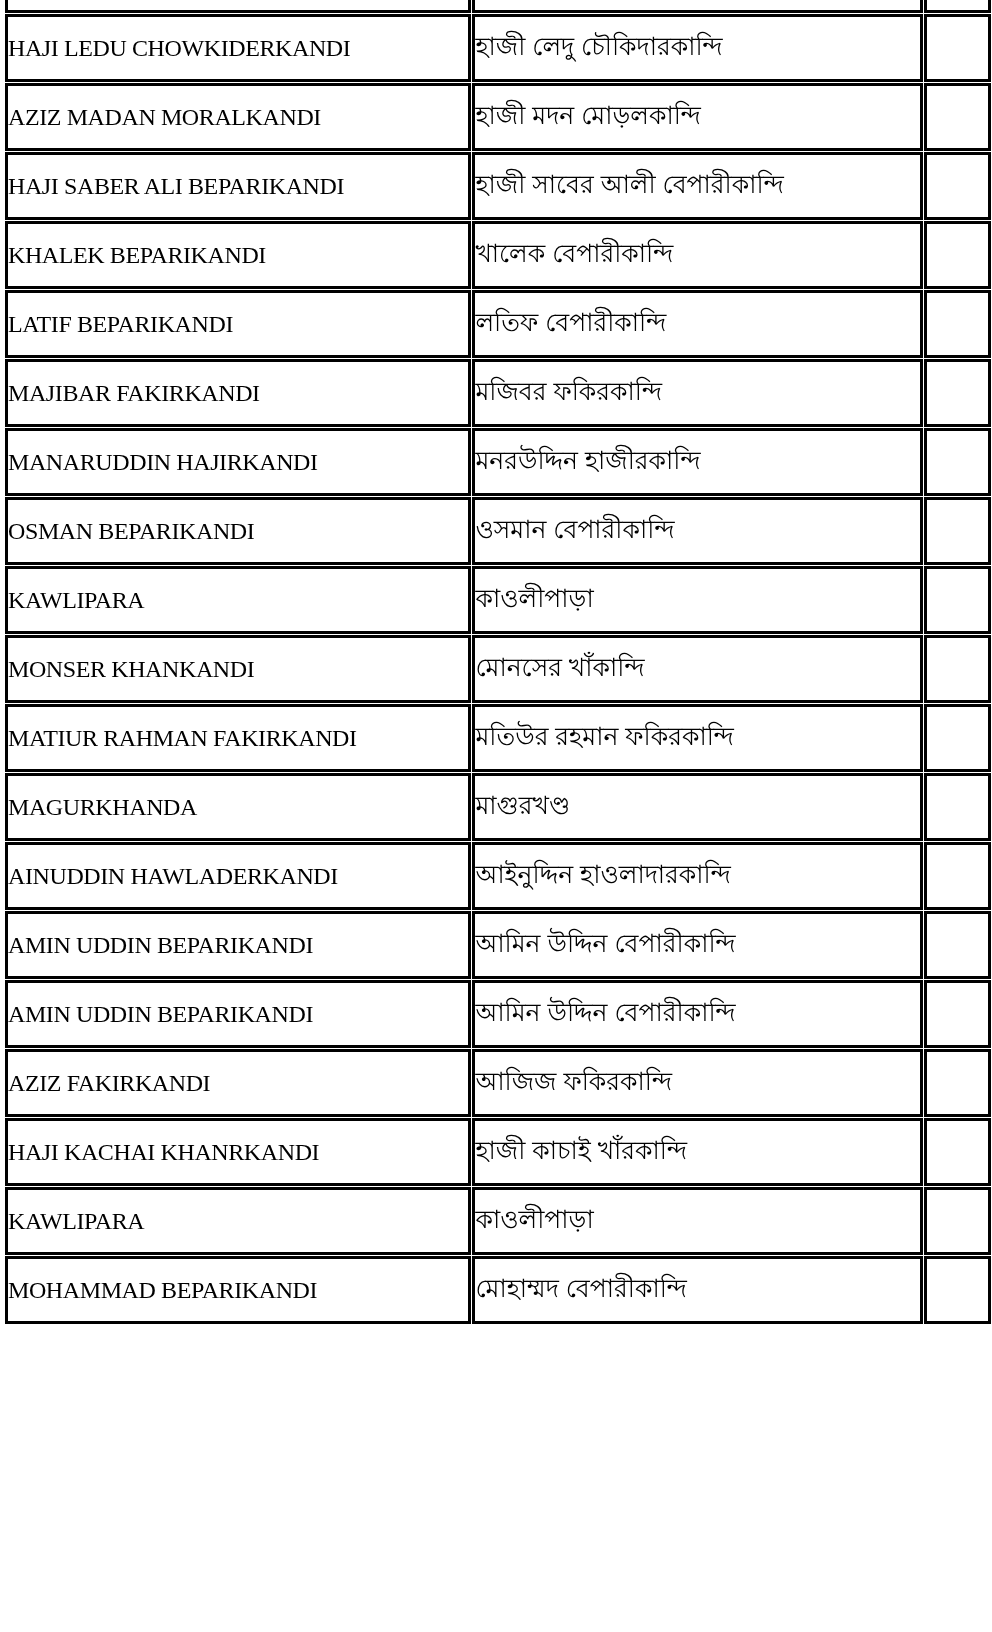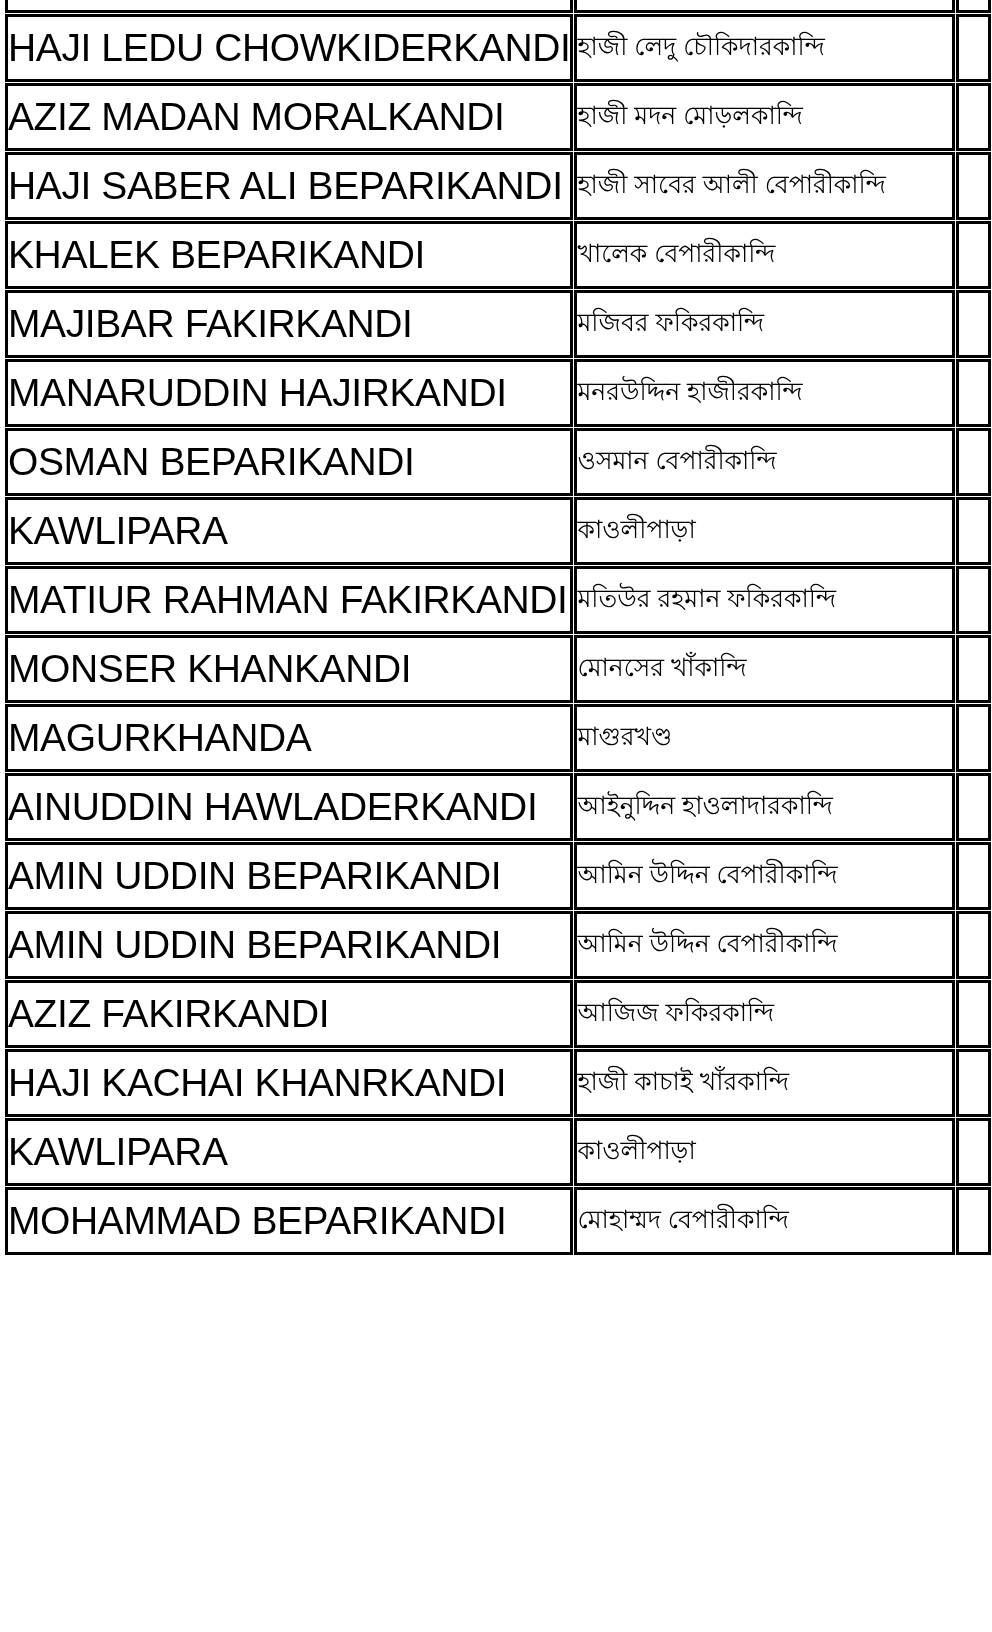--- a/index.html
+++ b/index.html
@@ -31,22 +31,23 @@
     background: #ffffff;
     height: 68px;
     vertical-align: middle;
     overflow: hidden;
     white-space: nowrap;
     padding: 0;
   }
   td.en-cell {
     width: 491px;
     padding-left: 13px;
-    font-size: 39px;
+    font-size: 24px;
     letter-spacing: -0.4px;
+    font-family: Liberation Serif, serif;
   }
   td.bn-cell {
     width: 481px;
     padding-left: 9px;
     font-size: 25px;
   }
   td.cut-cell {
     width: 80px;
   }
   tr.partial-row td {
@@ -79,47 +80,52 @@
     <td class="en-cell">HAJI SABER ALI BEPARIKANDI</td>
     <td class="bn-cell">হাজী সাবের আলী বেপারীকান্দি</td>
     <td class="cut-cell"></td>
   </tr>
         <tr>
     <td class="en-cell">KHALEK BEPARIKANDI</td>
     <td class="bn-cell">খালেক বেপারীকান্দি</td>
     <td class="cut-cell"></td>
   </tr>
         <tr>
+    <td class="en-cell">LATIF BEPARIKANDI</td>
+    <td class="bn-cell">লতিফ বেপারীকান্দি</td>
+    <td class="cut-cell"></td>
+  </tr>
+        <tr>
     <td class="en-cell">MAJIBAR FAKIRKANDI</td>
     <td class="bn-cell">মজিবর ফকিরকান্দি</td>
     <td class="cut-cell"></td>
   </tr>
         <tr>
     <td class="en-cell">MANARUDDIN HAJIRKANDI</td>
     <td class="bn-cell">মনরউদ্দিন হাজীরকান্দি</td>
     <td class="cut-cell"></td>
   </tr>
         <tr>
     <td class="en-cell">OSMAN BEPARIKANDI</td>
     <td class="bn-cell">ওসমান বেপারীকান্দি</td>
     <td class="cut-cell"></td>
   </tr>
         <tr>
     <td class="en-cell">KAWLIPARA</td>
     <td class="bn-cell">কাওলীপাড়া</td>
     <td class="cut-cell"></td>
   </tr>
         <tr>
-    <td class="en-cell">MATIUR RAHMAN FAKIRKANDI</td>
-    <td class="bn-cell">মতিউর রহমান ফকিরকান্দি</td>
+    <td class="en-cell">MONSER KHANKANDI</td>
+    <td class="bn-cell">মোনসের খাঁকান্দি</td>
     <td class="cut-cell"></td>
   </tr>
         <tr>
-    <td class="en-cell">MONSER KHANKANDI</td>
-    <td class="bn-cell">মোনসের খাঁকান্দি</td>
+    <td class="en-cell">MATIUR RAHMAN FAKIRKANDI</td>
+    <td class="bn-cell">মতিউর রহমান ফকিরকান্দি</td>
     <td class="cut-cell"></td>
   </tr>
         <tr>
     <td class="en-cell">MAGURKHANDA</td>
     <td class="bn-cell">মাগুরখণ্ড</td>
     <td class="cut-cell"></td>
   </tr>
         <tr>
     <td class="en-cell">AINUDDIN HAWLADERKANDI</td>
     <td class="bn-cell">আইনুদ্দিন হাওলাদারকান্দি</td>

